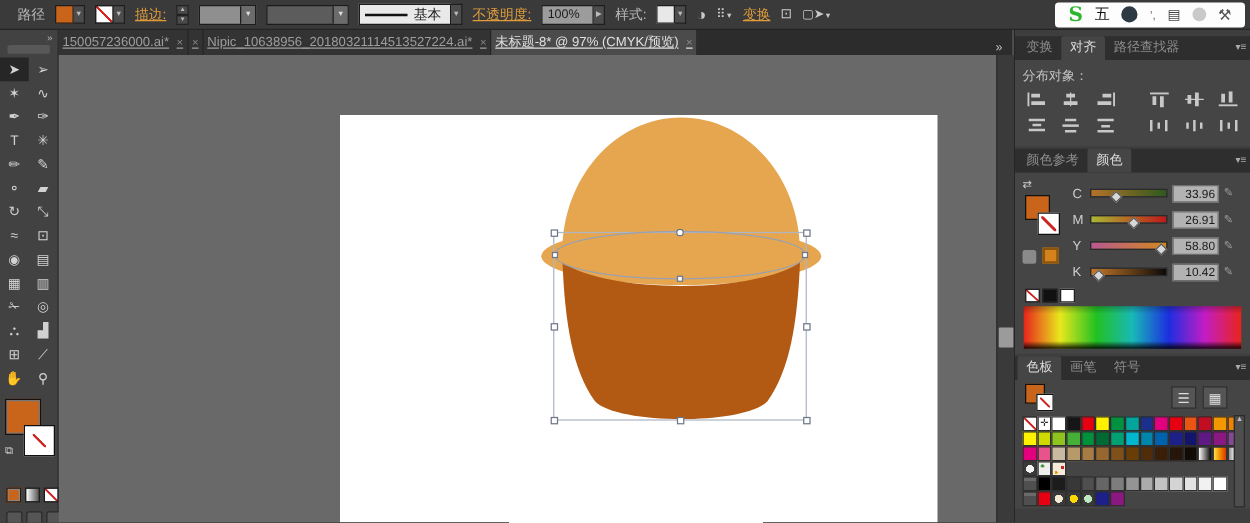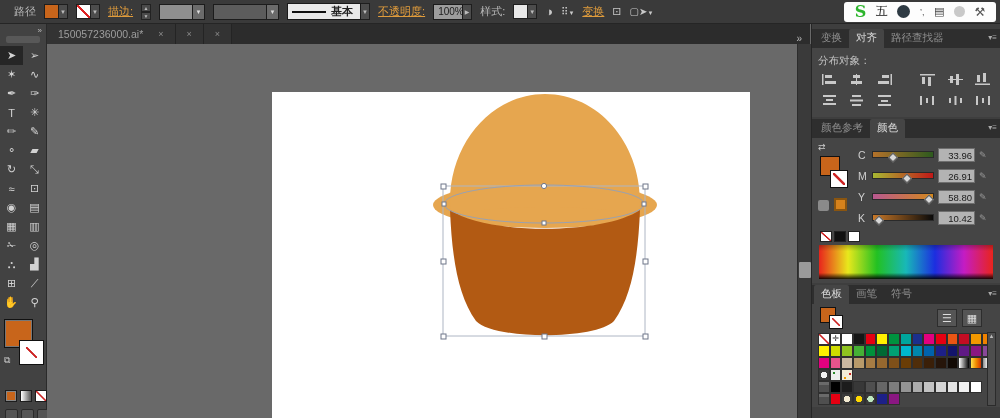--- a/index.html
+++ b/index.html
@@ -21,39 +21,39 @@
   .stepper span { height:8px; font-size:5px; color:#bbb; background:#4a4a4a; border:1px solid #222;
                   display:flex; align-items:center; justify-content:center; }
   .dropdown { height:16px; background:#8f8f8f; border:1px solid #1c1c1c; display:flex;
               align-items:center; justify-content:flex-end; }
   .dropdown.dark { background:#5c5c5c; }
   .dropdown .dbtn { width:12px; height:100%; background:#6b6b6b; border-left:1px solid #1c1c1c;
                     color:#ddd; font-size:6px; display:flex; align-items:center; justify-content:center; }
   .brush-box { height:17px; width:74px; background:#e9e9e9; border:1px solid #1a1a1a; display:flex;
                align-items:center; padding:0 4px; gap:5px; }
   .brush-line { flex:0 0 34px; height:2px; background:#111; }
-  .brush-box b { font-weight:bold; color:#222; font-size:11px; }
+  .brush-box b { font-weight:normal; color:#222; font-size:11px; }
   .field { height:16px; background:#9c9c9c; border:1px solid #1c1c1c; color:#1c1c1c; font-size:10px;
            display:flex; align-items:center; padding:0 4px; }
   .icon-btn { color:#c9c9c9; font-size:13px; line-height:1; cursor:pointer; }
   #ime { margin-left:auto; height:20px; width:152px; background:#fdfdfd; border-radius:3px;
          display:flex; align-items:center; justify-content:space-around; padding:0 6px; }
   #ime .s-logo { color:#2db52d; font-weight:bold; font-size:16px; font-family:"DejaVu Serif",serif; }
   #ime .wb { color:#111; font-size:12px; }
   #ime .dot { width:13px; height:13px; border-radius:50%; background:#2e3a43; }
   #ime .marks { color:#555; font-size:9px; }
   #ime .kb { color:#444; font-size:11px; }
   #ime .gdot { width:11px; height:11px; border-radius:50%; background:#c9c9c9; }
   #ime .wrench { color:#555; font-size:12px; }
 
   
   #tabbar { position:absolute; left:47px; top:24px; width:763px; height:20px; background:#2c2c2c;
             display:flex; align-items:flex-end; }
-  .doc-tab { height:20px; display:flex; align-items:center; gap:15px; padding:0 11px; background:#333;
-             border-right:1px solid #242424; color:#9d9d9d; font-size:10.5px; white-space:nowrap; cursor:pointer; }
+  .doc-tab { height:20px; display:flex; align-items:center; gap:6px; padding:0 3px; background:#333;
+             border-right:1px solid #242424; color:#9d9d9d; font-size:10.5px; white-space:nowrap; cursor:pointer;text-decoration:underline; }
   .doc-tab.active { background:#4b4b4b; color:#e0e0e0; }
   .doc-tab .x { font-size:9px; color:#8a8a8a; }
   #tab-overflow { margin-left:auto; color:#bbb; font-size:10px; padding:0 8px; cursor:pointer; }
 
   
   #toolbox { position:absolute; left:0; top:24px; width:47px; height:394px; background:#424242;
              border-right:1px solid #2a2a2a; }
   #toolbox .collapse { color:#bbb; font-size:8px; text-align:right; padding:2px 4px 0 0; }
   #toolbox .grip { height:7px; margin:1px 6px 3px 6px; background:#585858; border-radius:2px; }
   #tool-grid { display:grid; grid-template-columns:23px 23px; }
@@ -168,21 +168,21 @@
       </span>
     <span style="display:flex">
       <span class="brush-box">
         <span class="brush-line"></span>
         <b>基本</b>
       </span>
       <span class="dd-arrow" style="height:17px">▼</span>
     </span>
     <span class="tb-link">不透明度:</span>
     <span style="display:flex">
-      <span class="field" style="width:30px">100%</span>
+      <span class="field" style="width:42px">100%</span>
       <span class="dd-arrow" style="height:16px">▶</span>
     </span>
     <span class="tb-label">样式:</span>
     <span class="swatch-btn">
       <span class="sw" style="background:#e8e8e8"></span>
       <span class="dd-arrow">▼</span>
     </span>
     <span class="icon-btn">◑</span>
     <span class="icon-btn" style="font-size:10px">⠿<span style="font-size:6px">▼</span></span>
     <span class="tb-link">变换</span>
@@ -201,20 +201,25 @@
 
   <div id="tabbar">
     <span class="doc-tab">
         <span>150057236000.ai*</span>
         <span class="x">×</span>
       </span>
       <span class="doc-tab">
         <span class="x">×</span>
       </span>
       <span class="doc-tab">
+        <span>Nipic_10638956_20180321114513527224.ai*</span>
+        <span class="x">×</span>
+      </span>
+      <span class="doc-tab active">
+        <span>未标题-8* @ 97% (CMYK/预览)</span>
         <span class="x">×</span>
       </span>
       <span id="tab-overflow">»</span>
   </div>
 
   <div id="toolbox">
     <div class="collapse">»</div>
     <div class="grip"></div>
     <div id="tool-grid">
         <div class="tool active">➤</div>

